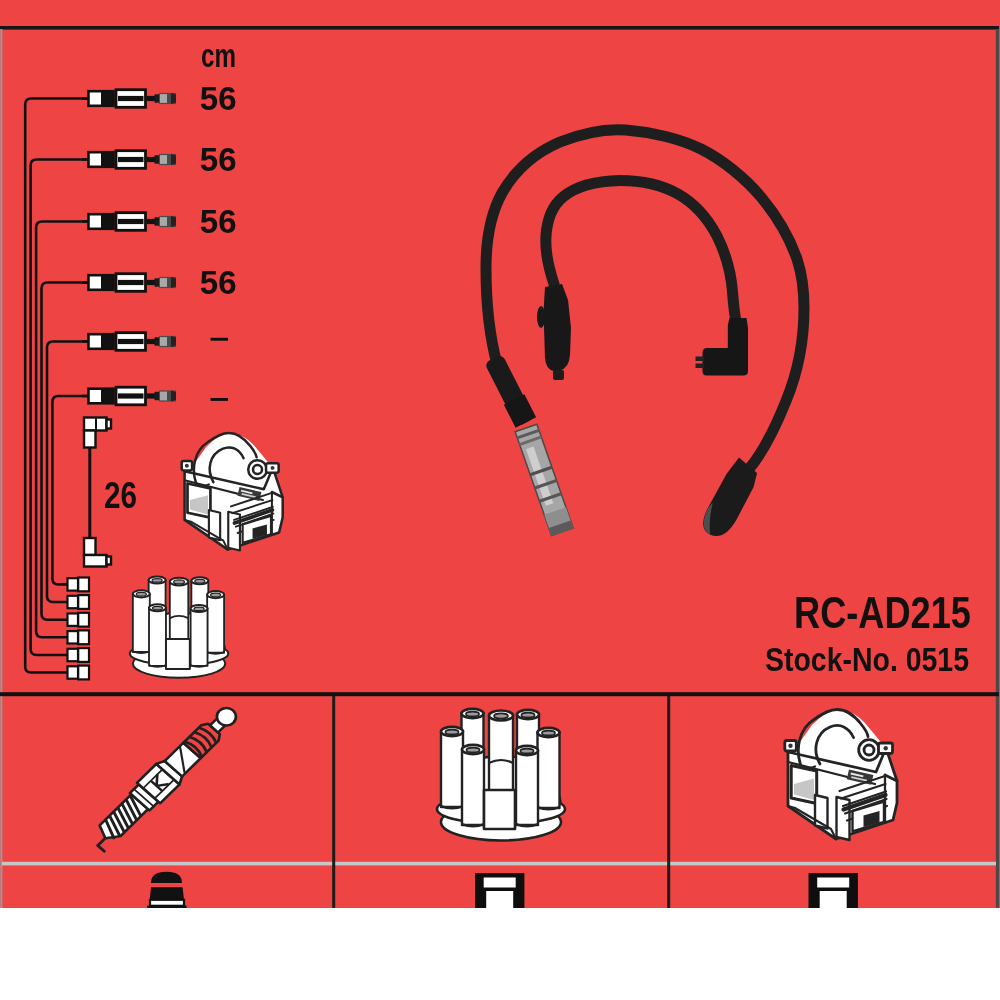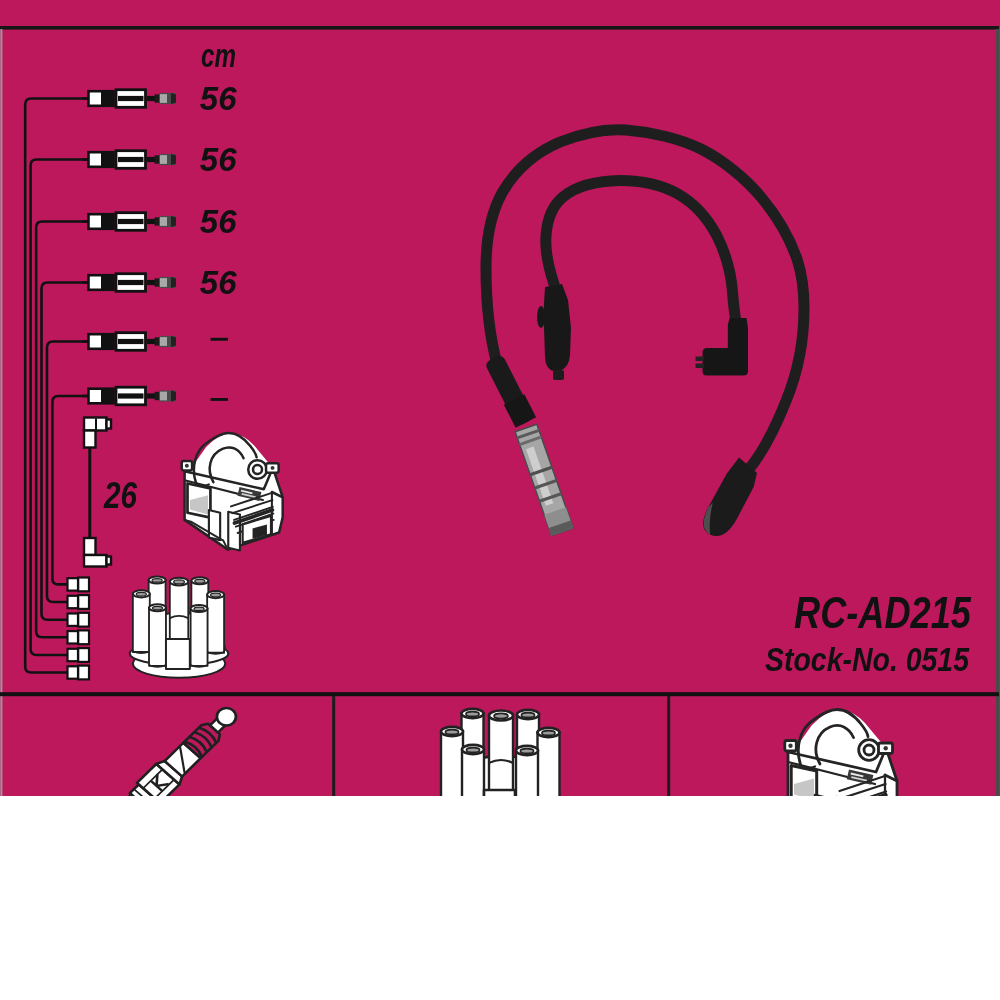--- a/index.html
+++ b/index.html
@@ -1,16 +1,16 @@
 <!DOCTYPE html>
 <html><head>
 <meta charset="utf-8">
 <style>
   html,body{margin:0;padding:0;background:#fff;}
-  #page{position:relative;width:1000px;height:796px;background:#be185d;font-family:"Liberation Sans",sans-serif;font-style:italic;}
+  #page{position:relative;width:1000px;height:908px;background:#ef4444;font-family:"Liberation Sans",sans-serif;}
   svg{position:absolute;top:0;left:0;}
 </style>
 </head>
 <body>
 <div id="page">
 <svg width="1000" height="1000" viewBox="0 0 1000 1000">
 <defs>
 
   <g id="conn">
     <line x1="82" y1="0" x2="90" y2="0" stroke="#111" stroke-width="2.6"></line>

